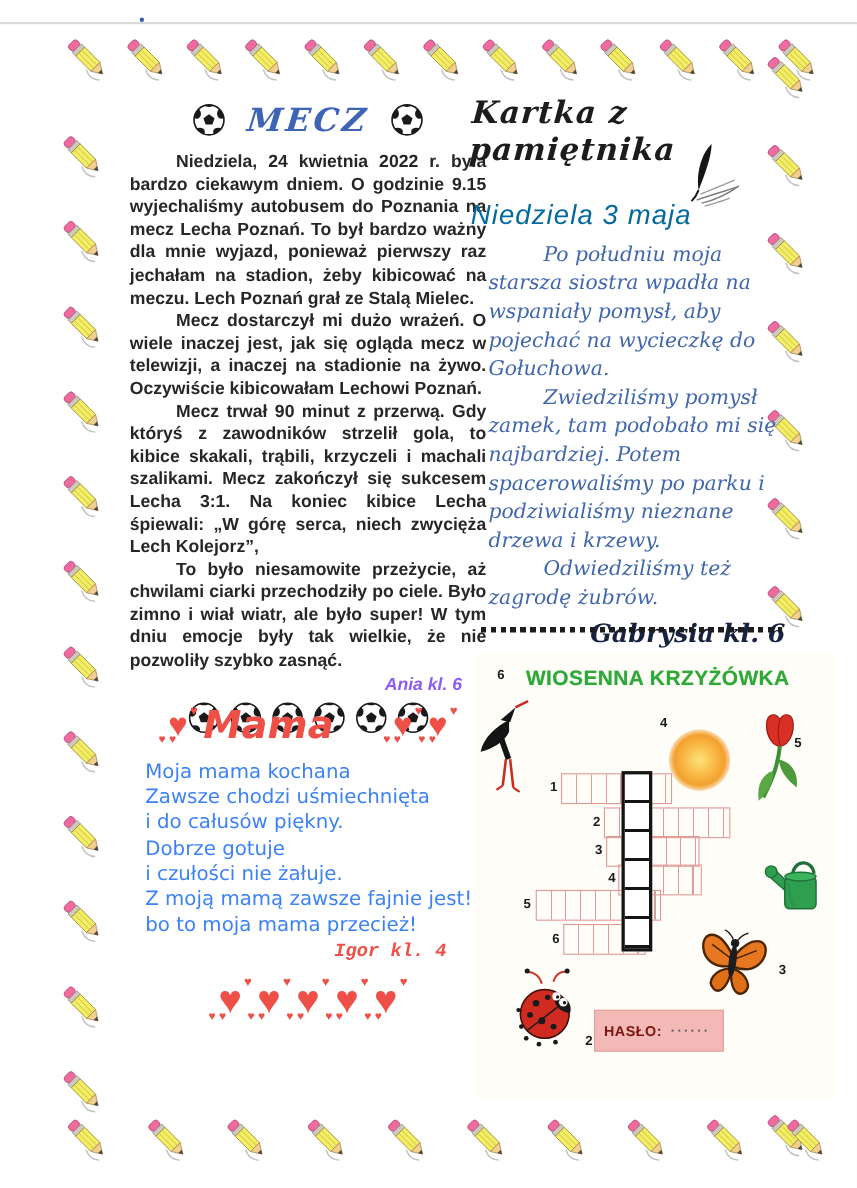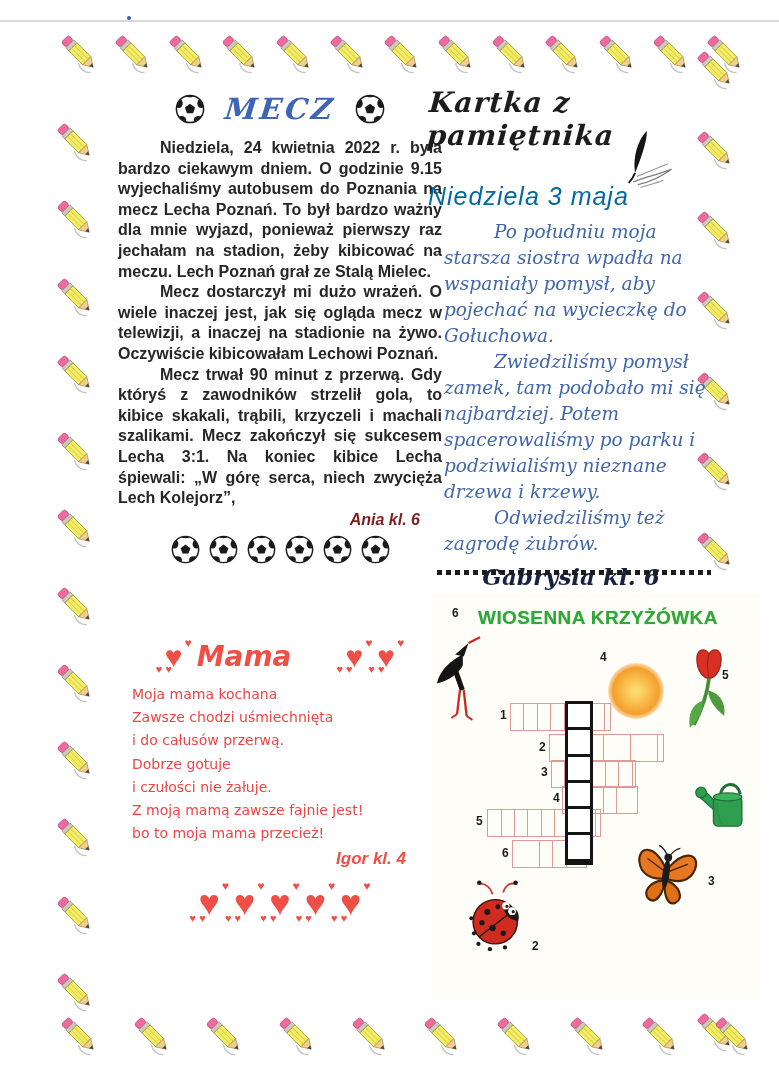--- a/index.html
+++ b/index.html
@@ -18,49 +18,49 @@
 
   
   .col-left{position:absolute;left:118px;top:88px;width:324px;height:900px;}
   .mecz-header{display:flex;align-items:center;justify-content:center;gap:20px;height:42px;}
   .ball{width:30px;height:30px;}
   .mecz-title{font-family:"DejaVu Serif",serif;font-style:italic;font-weight:bold;
               font-size:29px;color:#3e64b5;letter-spacing:3px;transform:skewX(-6deg);}
   .article{margin-top:8px;}
   .article p{margin:0;text-indent:42px;font-size:16px;line-height:20.6px;text-align:justify;color:#262626;font-weight:bold;}
   .sig-ania{margin-top:2px;text-align:right;padding-right:22px;font-weight:bold;font-style:italic;
-            font-size:16px;color:#7f1d1d;}
+            font-size:16px;color:#8b5cf6;}
   .ball-row{margin-top:6px;display:flex;justify-content:center;gap:9px;}
   .ball-row .ball{width:29px;height:29px;}
 
   .mama-block{position:absolute;left:0;top:552px;width:100%;}
   .mama-header{display:flex;align-items:center;justify-content:center;gap:14px;}
   .mama-title{font-family:"DejaVu Sans",sans-serif;font-weight:bold;font-style:italic;
-              font-size:28px;color:#ee4f46;}
+              font-size:35px;color:#ee4f46;}
   .hcluster{position:relative;font-size:30px;line-height:1;color:#ee4f46;display:inline-block;}
   .hcluster .sm1{position:absolute;left:-9px;bottom:-3px;font-size:11px;}
   .hcluster .sm2{position:absolute;right:-9px;top:-5px;font-size:12px;}
   .poem{margin-top:10px;padding-left:14px;}
-  .poem div{font-family:"DejaVu Sans",sans-serif;font-size:14px;line-height:23.2px;color:#ef4444;}
+  .poem div{font-family:"DejaVu Sans",sans-serif;font-size:18px;line-height:23.2px;color:#3b82f6;}
   .sig-igor{margin-top:4px;text-align:right;padding-right:36px;font-weight:bold;font-style:italic;
-            font-size:17px;color:#ee4f46;font-family:Liberation Sans, sans-serif;}
+            font-size:17px;color:#ee4f46;font-family:Liberation Mono, monospace;}
   .heart-row{margin-top:16px;display:flex;justify-content:center;gap:14px;}
   .heart-row .hcluster{font-size:36px;}
 
   
   .col-right{position:absolute;left:428px;top:86px;width:290px;}
   .diary-title{font-family:"DejaVu Serif",serif;font-style:italic;font-weight:bold;
                font-size:28px;color:#1c1c1c;letter-spacing:1px;transform:skewX(-4deg);}
   .quill{position:absolute;left:167px;top:42px;width:82px;height:66px;}
   .date-heading{margin-top:30px;font-family:Liberation Sans, sans-serif;font-style:italic;
                 font-size:25px;color:#0369a1;letter-spacing:1px;}
   .diary{margin-top:8px;margin-left:16px;}
   .diary p{margin:0;font-family:"DejaVu Serif",serif;font-style:italic;font-size:18.5px;
            line-height:26px;color:#4066ac;text-indent:50px;}
-  .sig-gab{margin-top:6px;text-align:center;padding-right:4px;font-family:"DejaVu Serif",serif;
+  .sig-gab{margin-top:6px;text-align:right;padding-right:4px;font-family:"DejaVu Serif",serif;
            font-style:italic;font-weight:bold;font-size:23px;color:#16223f;}
 
   .dotsep{position:absolute;left:437px;top:570px;width:274px;height:5px;
           background:repeating-linear-gradient(90deg,#1c1c1c 0 5px,transparent 5px 9px);}
 
   
   .cw{position:absolute;left:432px;top:593px;width:328px;height:407px;background:#fffdf8;}
   .cw-title{position:absolute;left:42px;top:14px;width:248px;text-align:center;
             font-size:19px;font-weight:bold;color:#2fa838;letter-spacing:.4px;
             text-shadow:0 0 1px #86c98a;}
@@ -353,20 +353,21 @@
         </svg>
       <span class="mecz-title">MECZ</span>
       <svg class="ball">
           <use href="#sym-ball" xlink:href="#sym-ball"></use>
         </svg>
     </div>
     <div class="article">
       <p>Niedziela, 24 kwietnia 2022 r. była bardzo ciekawym dniem. O godzinie 9.15 wyjechaliśmy autobusem do Poznania na mecz Lecha Poznań. To był bardzo ważny dla mnie wyjazd, ponieważ pierwszy raz jechałam na stadion, żeby kibicować na meczu. Lech Poznań grał ze Stalą Mielec.</p>
       <p>Mecz dostarczył mi dużo wrażeń. O wiele inaczej jest, jak się ogląda mecz w telewizji, a inaczej na stadionie na żywo. Oczywiście kibicowałam Lechowi Poznań.</p>
       <p>Mecz trwał 90 minut z przerwą. Gdy któryś z zawodników strzelił gola, to kibice skakali, trąbili, krzyczeli i machali szalikami. Mecz zakończył się sukcesem Lecha 3:1. Na koniec kibice Lecha śpiewali: „W górę serca, niech zwycięża Lech Kolejorz”,</p>
+      <p>To było niesamowite przeżycie, aż chwilami ciarki przechodziły po ciele. Było zimno i wiał wiatr, ale było super! W tym dniu emocje były tak wielkie, że nie pozwoliły szybko zasnąć.</p>
     </div>
     <div class="sig-ania">Ania kl. 6</div>
     <div class="ball-row">
       <svg class="ball">
           <use href="#sym-ball" xlink:href="#sym-ball"></use>
         </svg>
     <svg class="ball">
           <use href="#sym-ball" xlink:href="#sym-ball"></use>
         </svg>
         <svg class="ball">
@@ -387,21 +388,21 @@
       <div class="mama-header">
         <span class="hcluster">♥<span class="sm1">♥ ♥</span><span class="sm2">♥</span></span>
         <span class="mama-title">Mama</span>
         <span style="width:26px"></span>
         <span class="hcluster">♥<span class="sm1">♥ ♥</span><span class="sm2">♥</span></span>
         <span class="hcluster">♥<span class="sm1">♥ ♥</span><span class="sm2">♥</span></span>
       </div>
       <div class="poem">
         <div>Moja mama kochana</div>
         <div>Zawsze chodzi uśmiechnięta</div>
-        <div>i do całusów przerwą.</div>
+        <div>i do całusów piękny.</div>
         <div>Dobrze gotuje</div>
         <div>i czułości nie żałuje.</div>
         <div>Z moją mamą zawsze fajnie jest!</div>
         <div>bo to moja mama przecież!</div>
       </div>
       <div class="sig-igor">Igor kl. 4</div>
       <div class="heart-row">
         <span class="hcluster">♥<span class="sm1">♥ ♥</span><span class="sm2">♥</span></span>
       <span class="hcluster">♥<span class="sm1">♥ ♥</span><span class="sm2">♥</span></span>
           <span class="hcluster">♥<span class="sm1">♥ ♥</span><span class="sm2">♥</span></span>
@@ -460,15 +461,19 @@
       </svg>
     <svg class="abs" style="left:200px;top:235px;width:68px;height:82px;">
         <use href="#sym-butterfly" xlink:href="#sym-butterfly"></use>
       </svg>
     <span class="num" style="left:276px;top:282px;">3</span>
     <svg class="abs" style="left:34px;top:283px;width:62px;height:80px;">
         <use href="#sym-ladybug" xlink:href="#sym-ladybug"></use>
       </svg>
     <span class="num" style="left:100px;top:347px;">2</span>
 
+    <div class="haslo">
+      <span class="haslo-label">HASŁO:</span>
+      <span class="haslo-dots">······</span>
+    </div>
   </div>
 
 </div>
 
 </body></html>

